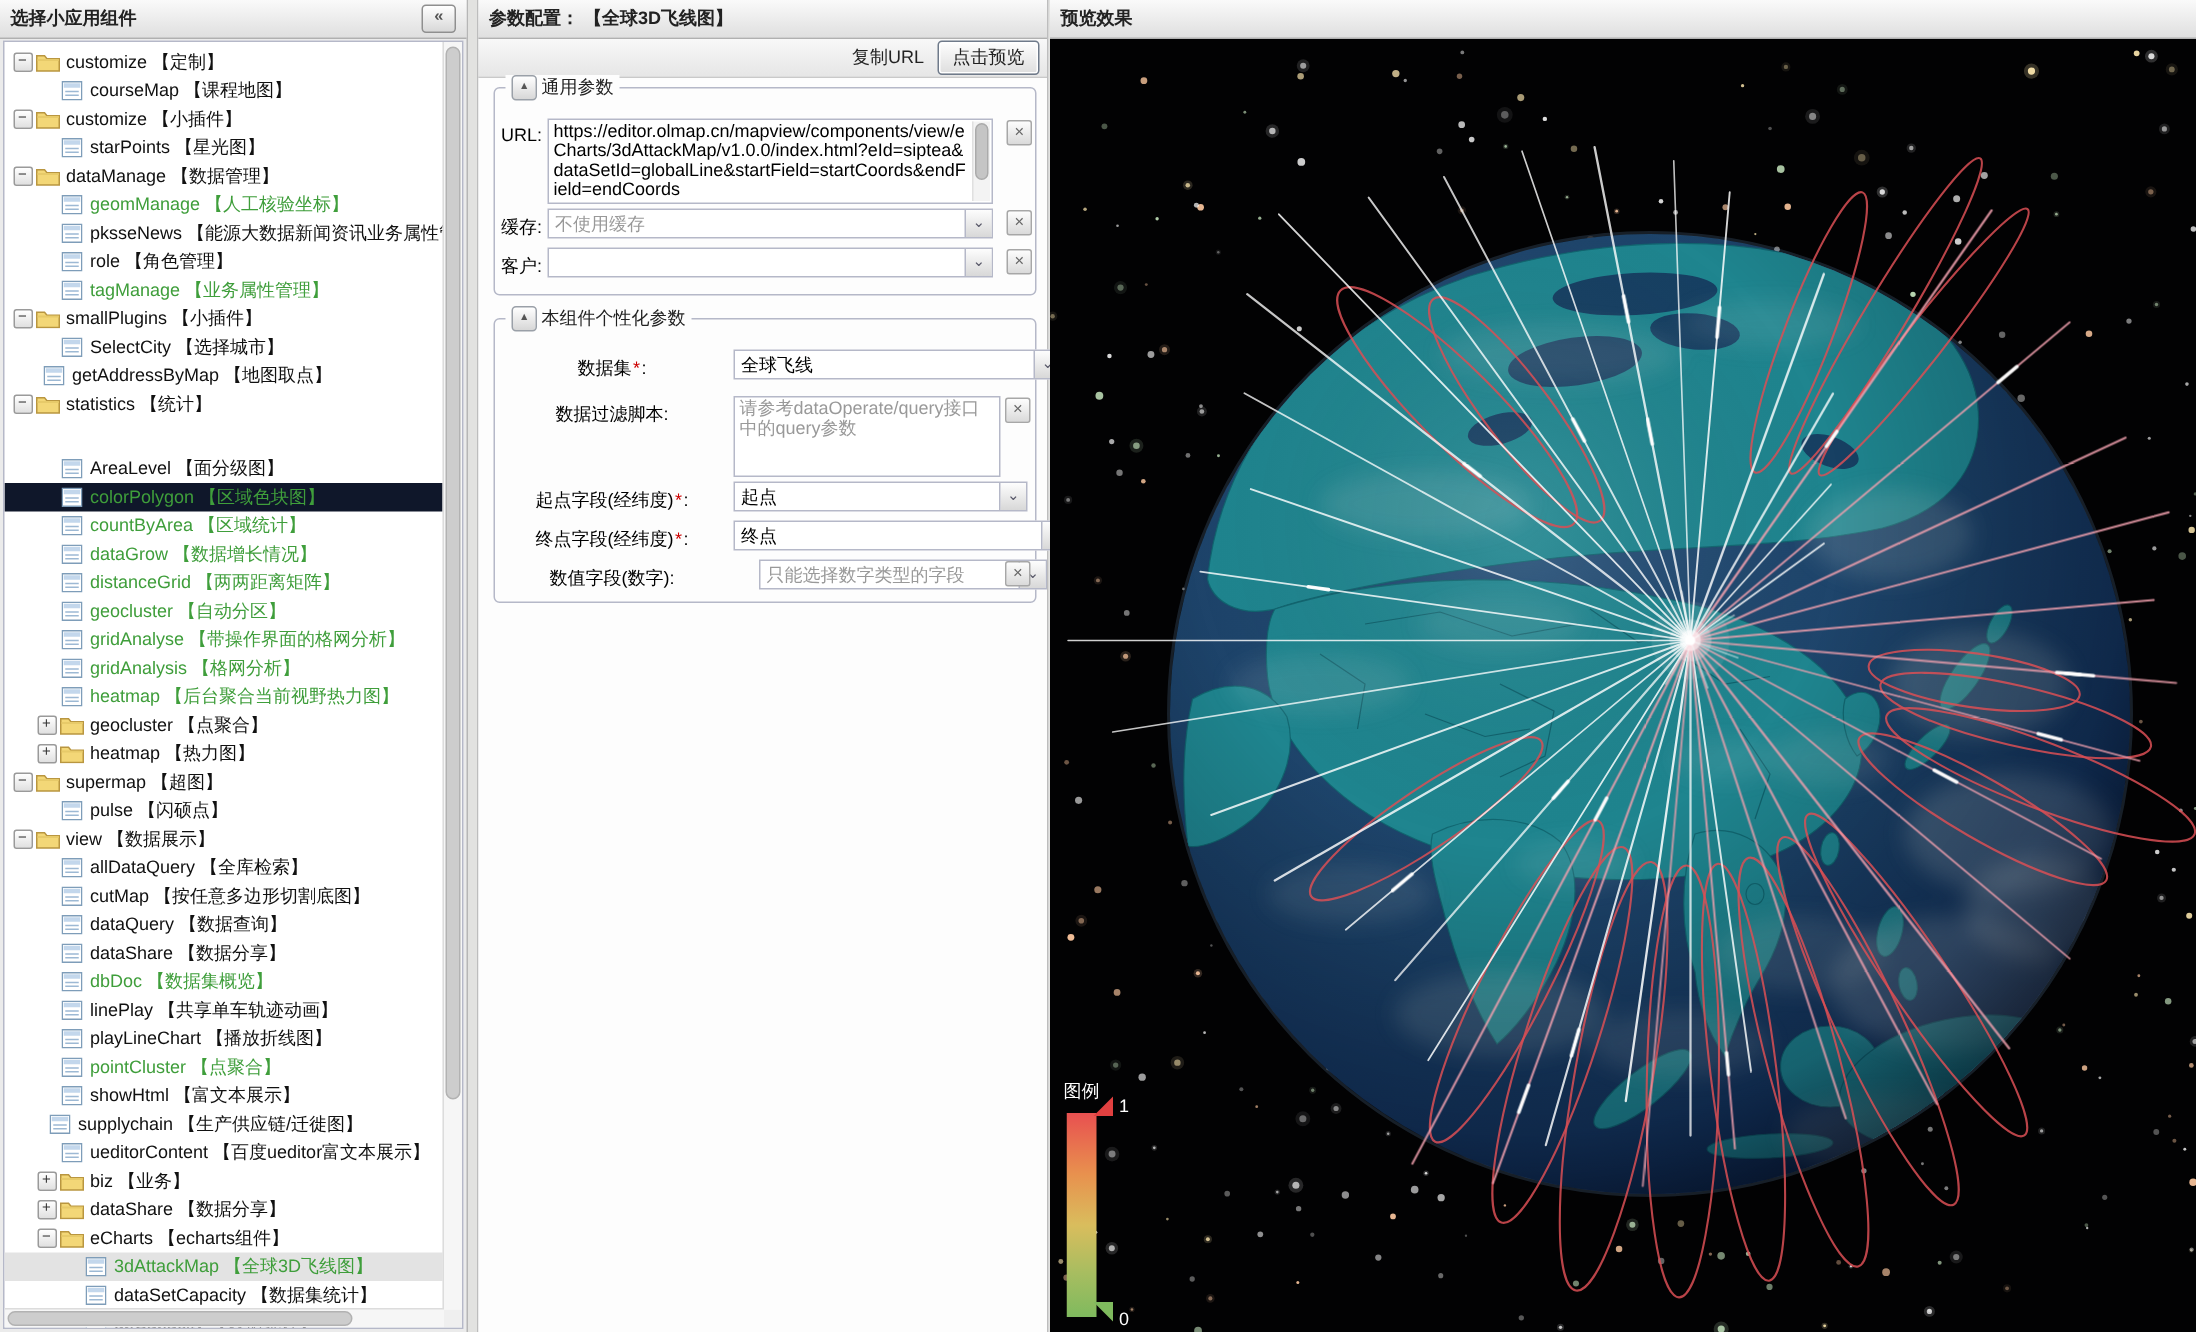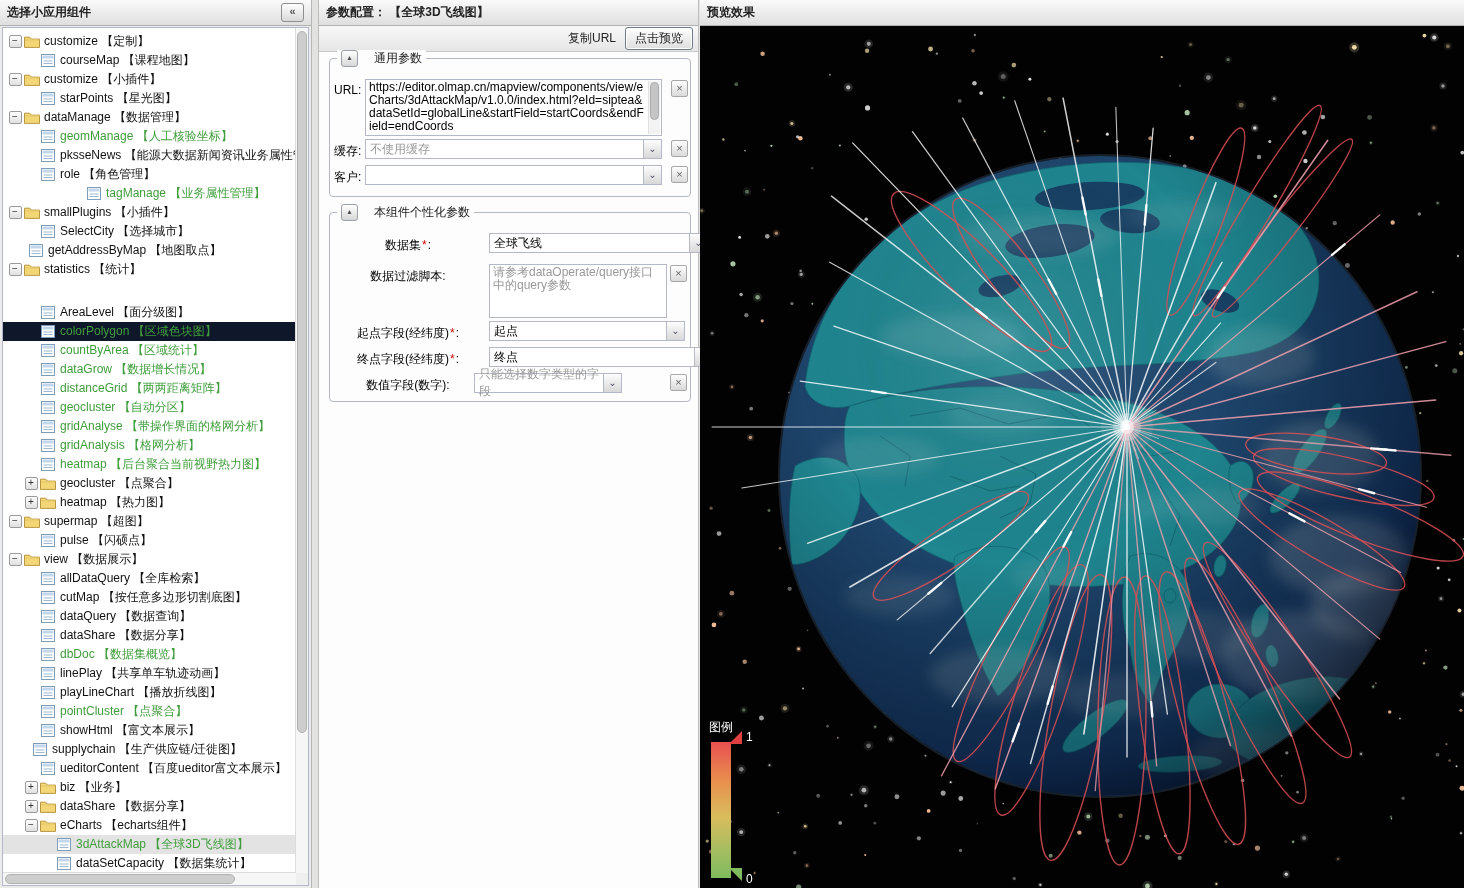--- a/index.html
+++ b/index.html
@@ -33,21 +33,21 @@
   .mid{left:318px;width:379px;border-left:1px solid #bdbdbd;border-right:1px solid #bdbdbd;background:#fcfcfc;}
   .toolbar{position:absolute;top:26px;left:0;right:0;height:25px;background:linear-gradient(#f8f8f8,#e6e6e6);
        border-bottom:1px solid #c9c9c9;display:flex;align-items:center;justify-content:flex-end;gap:9px;padding:0 5px;}
   .link-btn{color:#222;cursor:pointer;}
   .btn{border:1px solid #6f7a8a;background:linear-gradient(#fefefe,#dedede);border-radius:3px;
        padding:2px 9px;box-shadow:inset 0 0 0 1px #fff;cursor:pointer;color:#222;}
   .mid-body{position:absolute;top:52px;left:0;right:0;bottom:0;background:#fdfdfd;}
   .fs{position:absolute;border:1px solid #b5b8c8;border-radius:4px;}
   .fs1{left:10px;top:6px;width:360px;height:137px;}
   .fs2{left:10px;top:160px;width:360px;height:188px;}
-  .fs-legend{position:absolute;top:-9px;left:7px;background:#fdfdfd;padding:0 4px;display:flex;align-items:flex-start;gap:16px;}
+  .fs-legend{position:absolute;top:-9px;left:7px;background:#fdfdfd;padding:0 4px;display:flex;align-items:flex-start;gap:3px;}
   .fs-tool{width:15px;height:15px;border:1px solid #9aa0a8;border-radius:3px;background:linear-gradient(#fff,#d7d7d7);
        font-size:7px;line-height:14px;text-align:center;color:#555;cursor:pointer;}
   .fs-title{color:#222;}
   .flabel{position:absolute;color:#000;}
   .flabel.r{width:150px;text-align:center;left:3px;}
   .req{color:#cc0000;padding:0 1px;}
   .combo{position:absolute;height:20px;box-sizing:border-box;border:1px solid #b5b8c8;background:#fff;
        display:flex;align-items:center;padding:0 20px 0 4px;cursor:pointer;}
   .combo .val{color:#000;}
   .ph{color:#999;}
@@ -170,21 +170,21 @@
           <span class="ticon">
             <svg width="14" height="13" viewBox="0 0 14 13">
               <rect x="0.5" y="0.5" width="13" height="12" fill="#ffffff" stroke="#7e9db9"></rect>
               <rect x="1.5" y="1.5" width="11" height="3" fill="#c3d7ec"></rect>
               <line x1="2.5" y1="7" x2="11.5" y2="7" stroke="#9db9d4"></line>
               <line x1="2.5" y1="9.5" x2="11.5" y2="9.5" stroke="#9db9d4"></line>
             </svg>
           </span>
           <span class="tlabel">role 【角色管理】</span>
         </div>
-        <div class="trow" style="padding-left: 20px; margin-left: 46px;">
+        <div class="trow" style="padding-left: 20px;">
           <span class="toggle"></span>
           <span class="ticon">
             <svg width="14" height="13" viewBox="0 0 14 13">
               <rect x="0.5" y="0.5" width="13" height="12" fill="#ffffff" stroke="#7e9db9"></rect>
               <rect x="1.5" y="1.5" width="11" height="3" fill="#c3d7ec"></rect>
               <line x1="2.5" y1="7" x2="11.5" y2="7" stroke="#9db9d4"></line>
               <line x1="2.5" y1="9.5" x2="11.5" y2="9.5" stroke="#9db9d4"></line>
             </svg>
           </span>
           <span class="tlabel green">tagManage 【业务属性管理】</span>
@@ -695,21 +695,21 @@
         <span class="trigger">⌄</span>
       </div>
 
       <div class="flabel r" style="top:138px"><span>终点字段(经纬度)</span><span class="req">*</span><span>:</span></div>
       <div class="combo" style="left:159px;top:134px;width:224px">
         <span class="val">终点</span>
         <span class="trigger">⌄</span>
       </div>
 
       <div class="flabel r" style="top:164px"><span>数值字段(数字)</span><span>:</span></div>
-      <div class="combo" style="left:144px;top:160px;width:148px">
+      <div class="combo" style="left:176px;top:160px;width:192px">
         <span class="ph">只能选择数字类型的字段</span>
         <span class="trigger">⌄</span>
       </div>
       <div class="clear-btn" style="left:340px;top:161px">×</div>
     </div>
 
   </div>
 </section>
 
 <section class="panel right">

